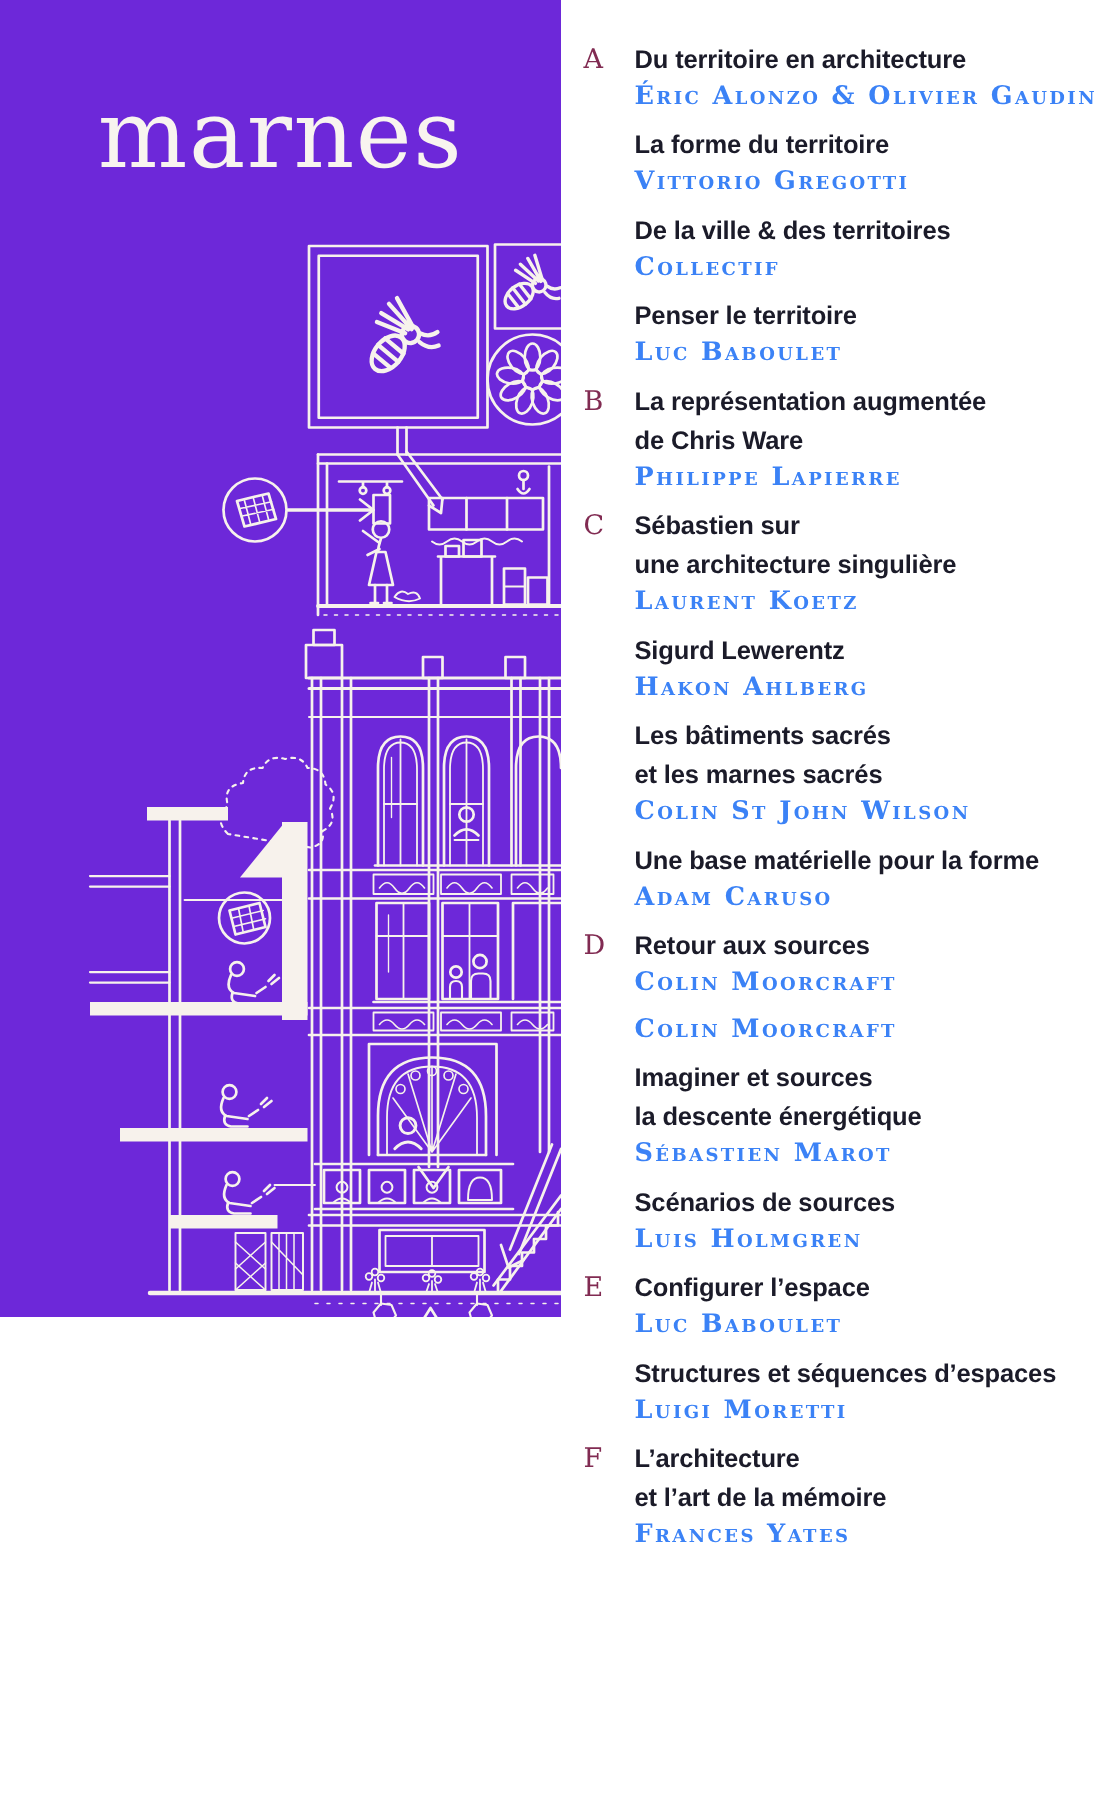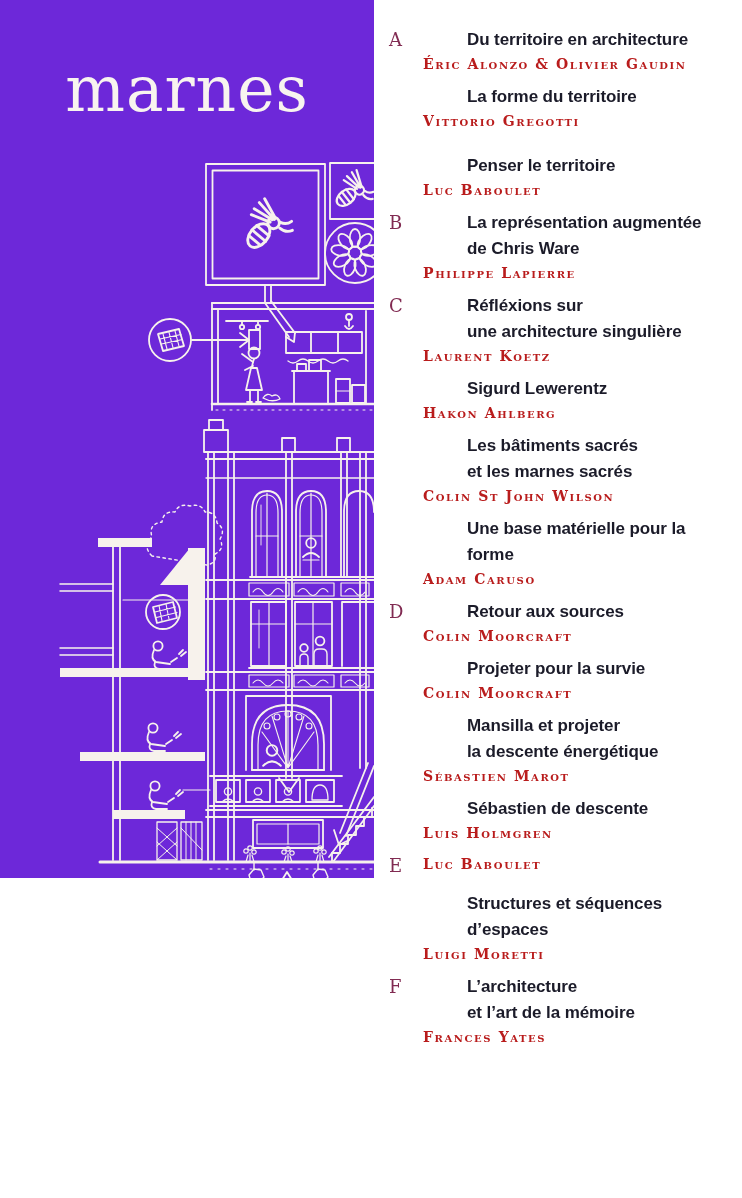--- a/index.html
+++ b/index.html
@@ -19,24 +19,24 @@
 
   
   .toc{flex:1;box-sizing:border-box;padding:27px 6px 0 15px;background:#ffffff;}
   .toc ol{list-style:none;margin:0;padding:0;}
   .item{display:flex;margin-bottom:12px;}
   .item.gap{margin-top:10px;}
   .letter{flex:none;width:34px;font-family:"DejaVu Serif",serif;font-size:18px;
     line-height:26px;color:#812b52;}
   .body{min-width:0;}
   .title{display:block;font-size:17px;line-height:26px;font-weight:700;
-    color:#1b1b29;letter-spacing:-0.1px;margin-left:44px;}
+    color:#1b1b29;letter-spacing:-0.1px;}
   .author{display:block;margin-top:4px;font-family:"DejaVu Serif",serif;font-weight:700;
-    font-variant:small-caps;font-size:14px;line-height:15px;letter-spacing:1.6px;
-    color:#b91c1c;}
+    font-variant:small-caps;font-size:17px;line-height:15px;letter-spacing:1.6px;
+    color:#3b82f6;}
 </style>
 </head>
 <body>
 
 <div class="page">
 
   <aside class="panel">
     <h1 class="wordmark">marnes</h1>
 
     <svg class="illo" width="374" height="1198" viewBox="0 0 374 1198">
@@ -357,20 +357,26 @@
     <span class="letter"></span>
     <span class="body">
       <span class="title">
               <div>La forme du territoire</div>
             </span>
       <span class="author">Vittorio Gregotti</span>
     </span>
   </li>
         <li class="item">
     <span class="letter"></span>
+    <span class="body">
+      <span class="title">
+              <div>De la ville &amp; des territoires</div>
+            </span>
+      <span class="author">Collectif</span>
+    </span>
   </li>
         <li class="item">
     <span class="letter"></span>
     <span class="body">
       <span class="title">
               <div>Penser le territoire</div>
             </span>
       <span class="author">Luc Baboulet</span>
     </span>
   </li>
@@ -381,21 +387,21 @@
               <div>La représentation augmentée</div>
               <div>de Chris Ware</div>
             </span>
       <span class="author">Philippe Lapierre</span>
     </span>
   </li>
         <li class="item">
     <span class="letter">C</span>
     <span class="body">
       <span class="title">
-              <div>Réfléxions sur</div>
+              <div>Sébastien sur</div>
               <div>une architecture singulière</div>
             </span>
       <span class="author">Laurent Koetz</span>
     </span>
   </li>
         <li class="item">
     <span class="letter"></span>
     <span class="body">
       <span class="title">
               <div>Sigurd Lewerentz</div>
@@ -427,48 +433,48 @@
     <span class="body">
       <span class="title">
               <div>Retour aux sources</div>
             </span>
       <span class="author">Colin Moorcraft</span>
     </span>
   </li>
         <li class="item">
     <span class="letter"></span>
     <span class="body">
-      <span class="title">
-              <div>Projeter pour la survie</div>
-            </span>
       <span class="author">Colin Moorcraft</span>
     </span>
   </li>
         <li class="item">
     <span class="letter"></span>
     <span class="body">
       <span class="title">
-              <div>Mansilla et projeter</div>
+              <div>Imaginer et sources</div>
               <div>la descente énergétique</div>
             </span>
       <span class="author">Sébastien Marot</span>
     </span>
   </li>
         <li class="item">
     <span class="letter"></span>
     <span class="body">
       <span class="title">
-              <div>Sébastien de descente</div>
+              <div>Scénarios de sources</div>
             </span>
       <span class="author">Luis Holmgren</span>
     </span>
   </li>
         <li class="item gap">
     <span class="letter">E</span>
     <span class="body">
+      <span class="title">
+              <div>Configurer l’espace</div>
+            </span>
       <span class="author">Luc Baboulet</span>
     </span>
   </li>
         <li class="item">
     <span class="letter"></span>
     <span class="body">
       <span class="title">
               <div>Structures et séquences d’espaces</div>
             </span>
       <span class="author">Luigi Moretti</span>

